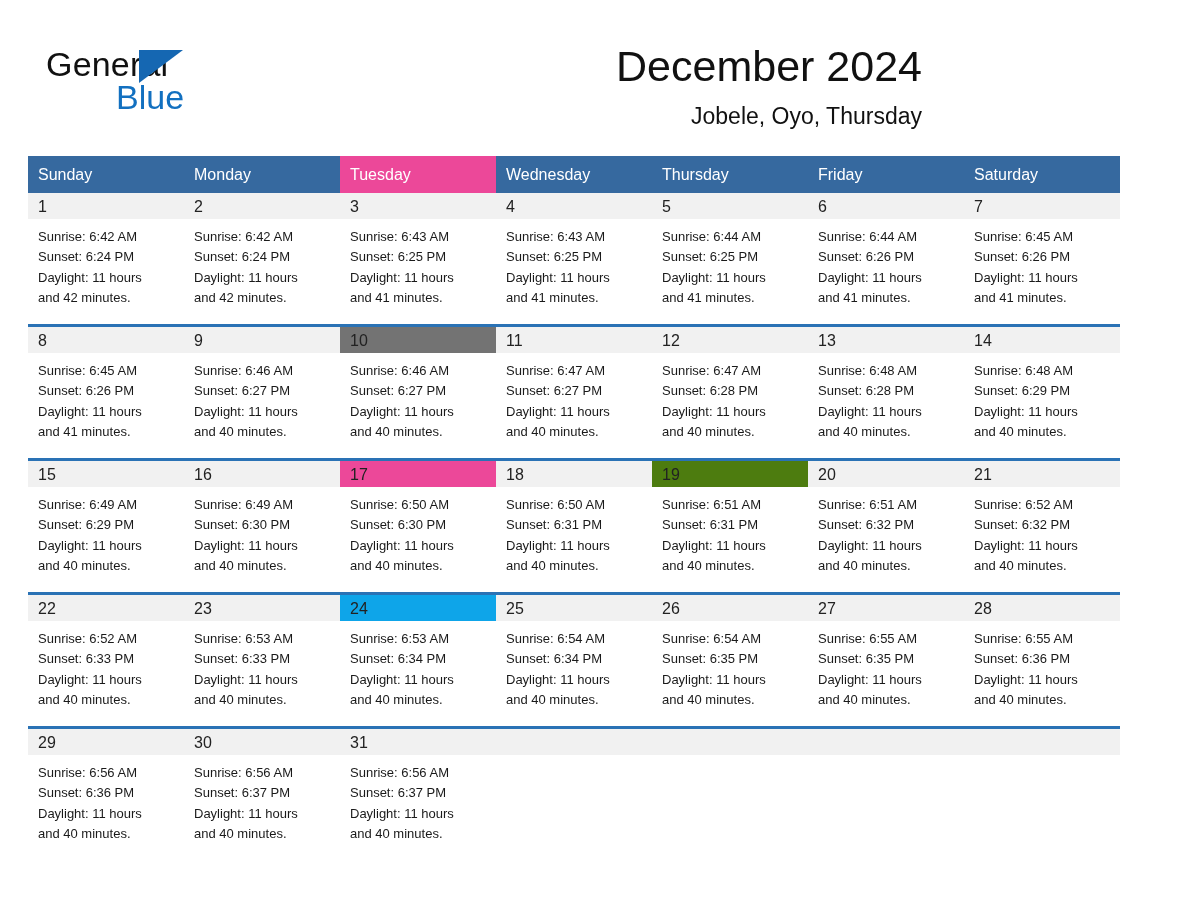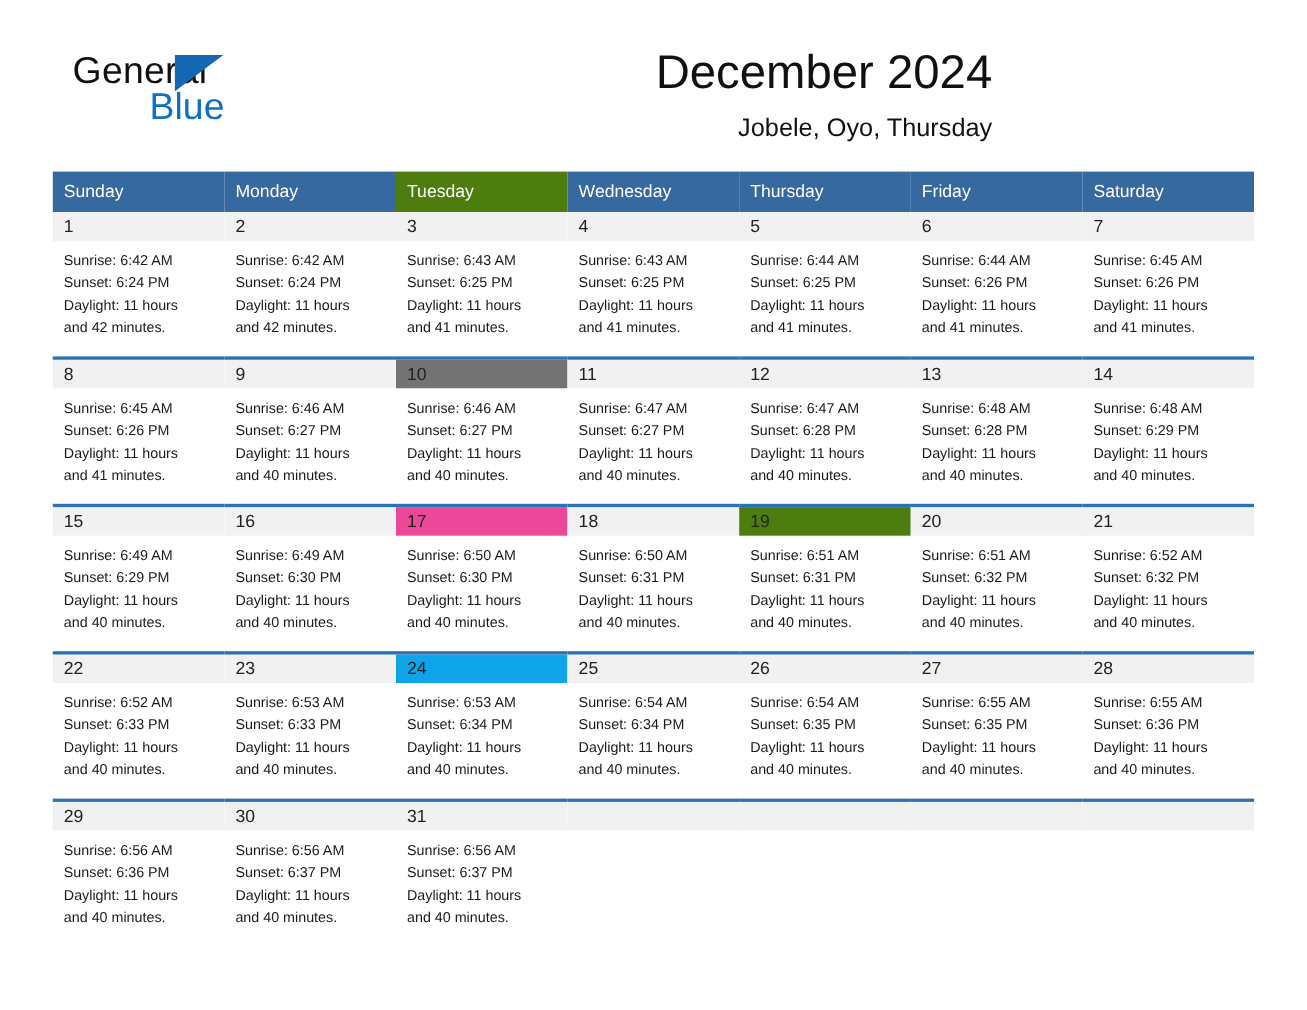--- a/index.html
+++ b/index.html
@@ -13,21 +13,21 @@
     height: 918px;
     font-family: "Liberation Sans", sans-serif;
     color: #000000;
     overflow: hidden;
   }
   .page {
     position: relative;
     width: 960px;
     height: 918px;
     box-sizing: border-box;
-    padding: 0 48px;
+    padding: 0 28px;
   }
 
   
   .header {
     position: relative;
     height: 112px;
     padding-top: 40px;
     box-sizing: border-box;
   }
   .brand {
@@ -163,21 +163,21 @@
       <div class="location">Jobele, Oyo, Thursday</div>
     </div>
 
   </div>
 
   <table class="calendar">
     <thead>
       <tr>
         <th style="background: rgb(54, 105, 159);">Sunday</th>
         <th style="background: rgb(54, 105, 159);">Monday</th>
-        <th style="background: #4d7c0f;">Tuesday</th>
+        <th style="background: #ec4899;">Tuesday</th>
         <th style="background: rgb(54, 105, 159);">Wednesday</th>
         <th style="background: rgb(54, 105, 159);">Thursday</th>
         <th style="background: rgb(54, 105, 159);">Friday</th>
         <th style="background: rgb(54, 105, 159);">Saturday</th>
       </tr>
     </thead>
     <tbody>
         <tr class="week-row first-week">
           <td class="day-cell">
             <div class="cell-inner">

